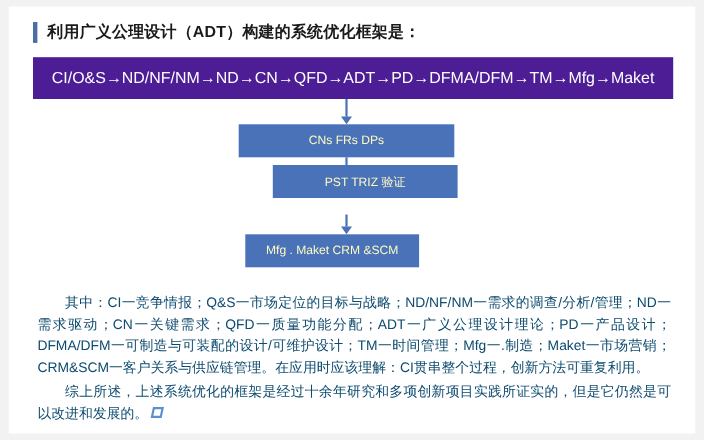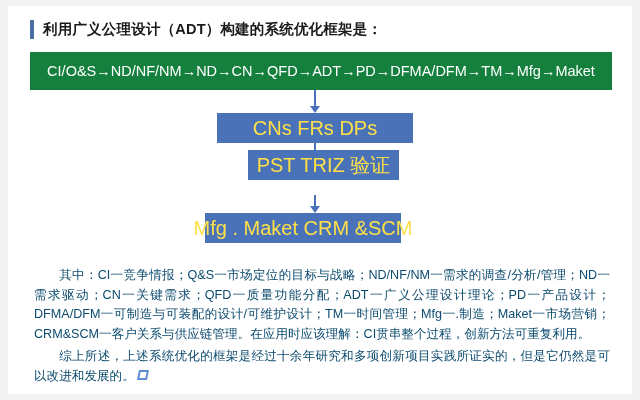--- a/index.html
+++ b/index.html
@@ -42,54 +42,54 @@
     color: #1a1a1a;
     letter-spacing: 0.2px;
     white-space: nowrap;
   }
   .flow-bar {
     position: absolute;
     left: 22px;
     top: 46px;
     width: 582px;
     height: 38px;
-    background: #15803d;
+    background: #4c1d95;
     color: #ffffff;
     display: flex;
     align-items: center;
     justify-content: center;
     font-size: 14.5px;
     white-space: nowrap;
   }
   .stage {
     position: absolute;
     background: #4a72b8;
-    color: #fde047;
+    color: #fef9c3;
     display: flex;
     align-items: center;
     justify-content: center;
-    font-size: 20px;
+    font-size: 11px;
     white-space: nowrap;
   }
   .stage-1 {
     left: 209px;
     top: 107px;
     width: 196px;
     height: 30px;
   }
   .stage-2 {
     left: 240px;
     top: 144px;
-    width: 151px;
+    width: 168px;
     height: 30px;
   }
   .stage-3 {
-    left: 197px;
+    left: 215px;
     top: 207px;
-    width: 196px;
+    width: 158px;
     height: 30px;
   }
   .connector {
     position: absolute;
     width: 0;
     height: 0;
   }
   .conn-line {
     position: absolute;
     width: 2px;

